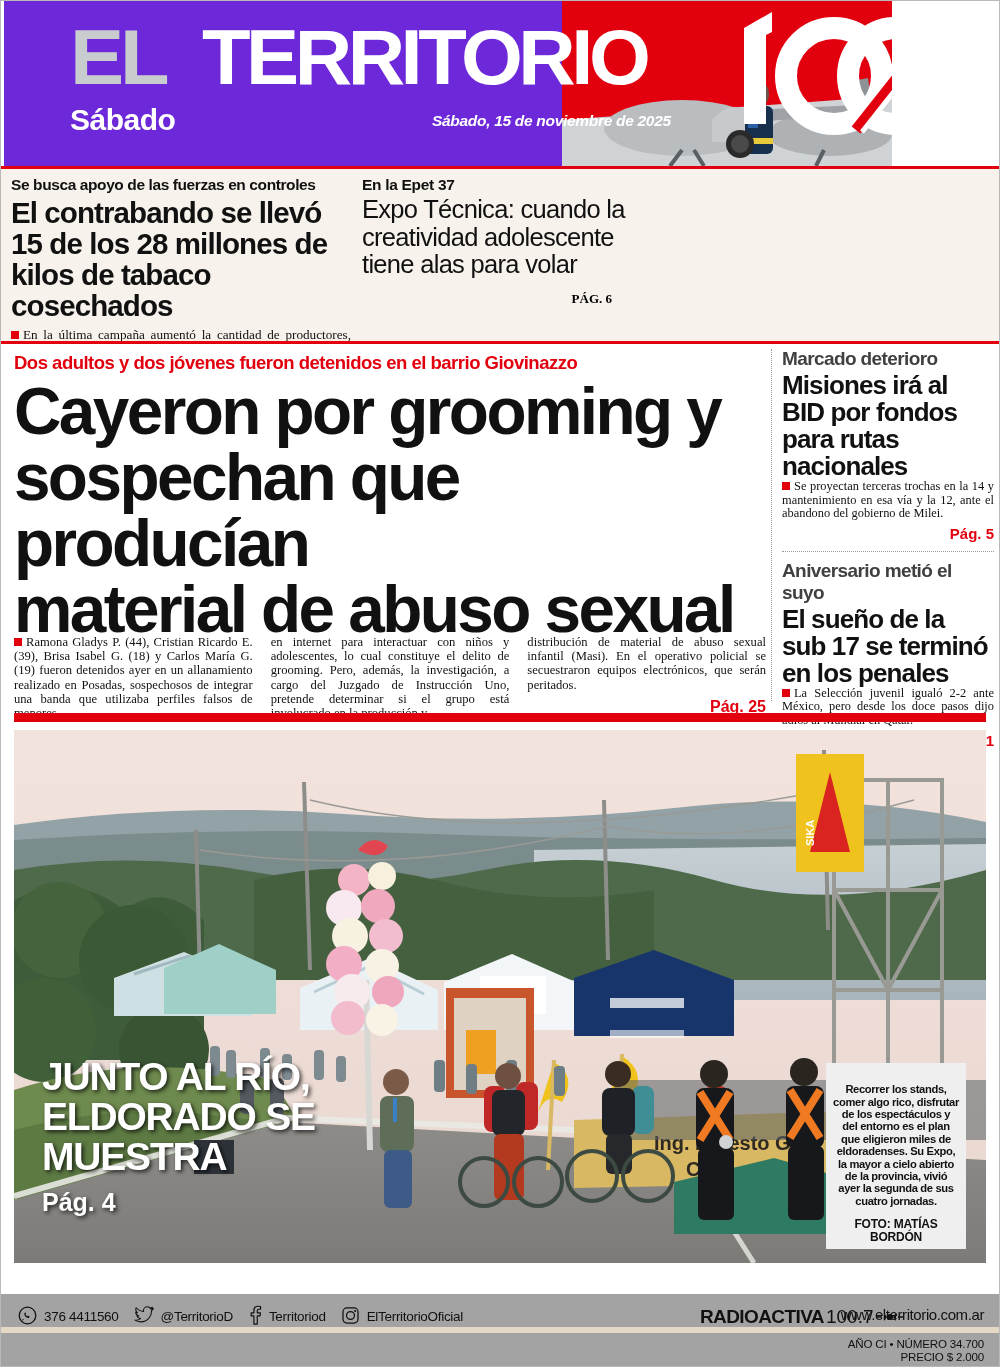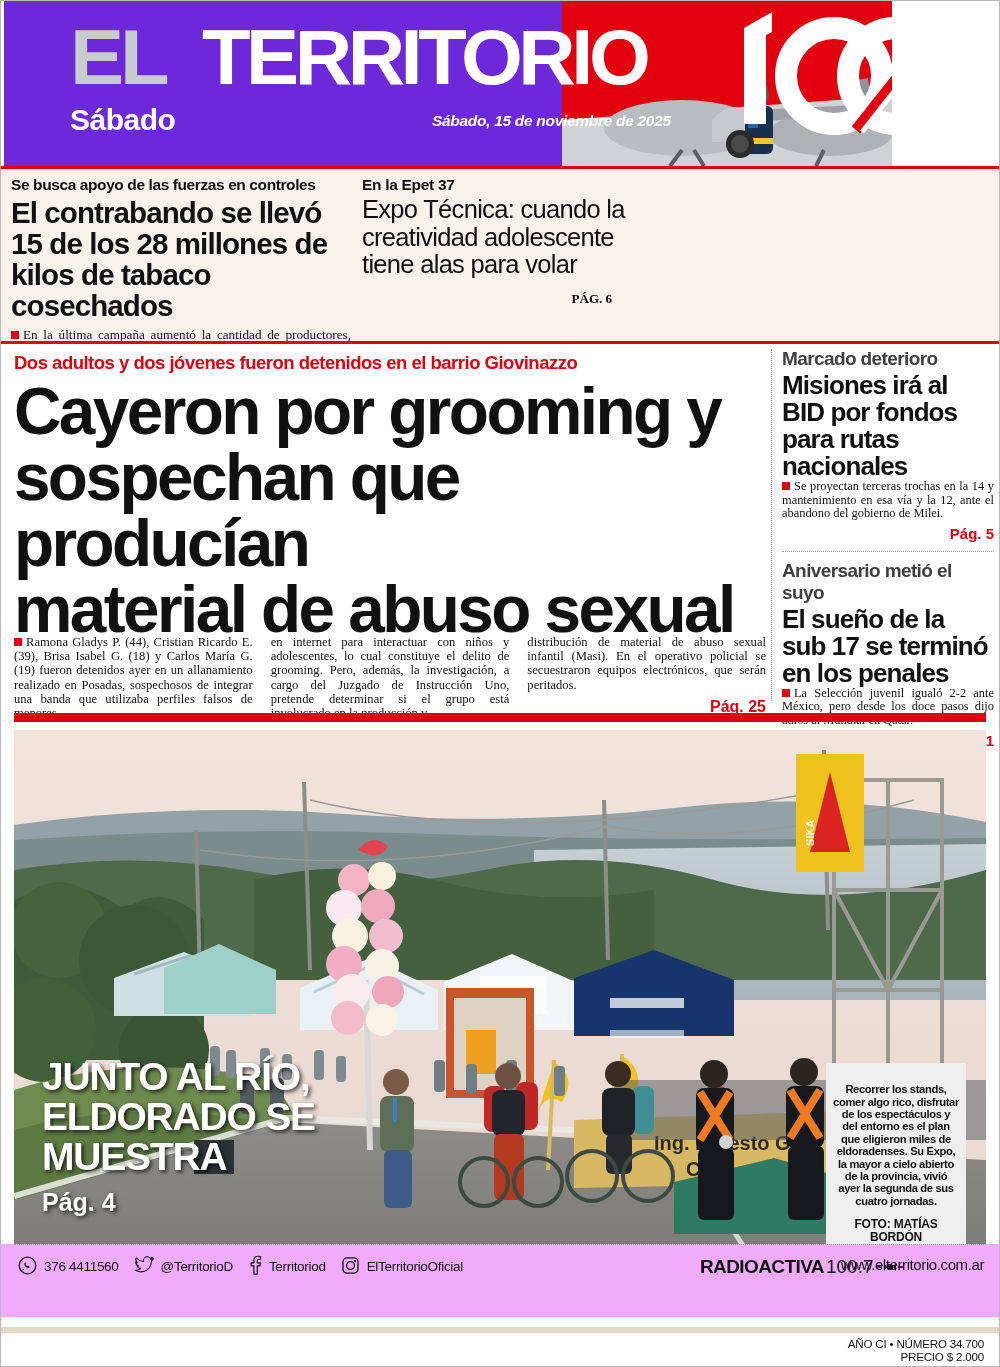--- a/index.html
+++ b/index.html
@@ -120,21 +120,21 @@
   .ph-pg{position:absolute;left:28px;bottom:46px;color:#fff;font-weight:bold;
     font-size:25px;text-shadow:2px 2px 4px rgba(0,0,0,.75);}
   .capbox{
     position:absolute;right:20px;bottom:14px;width:140px;background:#efefef;
     padding:20px 7px 6px 7px;box-sizing:border-box;
     font-weight:bold;font-size:11.2px;line-height:12.4px;color:#111;
     text-align:center;letter-spacing:-0.35px;
   }
   .capcredit{font-size:12px;margin-top:11px;letter-spacing:-0.2px;}
   
-  .footer{position:absolute;left:0;top:1244px;width:1000px;height:73px;background:#f0abfc;}
+  .footer{position:absolute;left:0;top:1294px;width:1000px;height:73px;background:#a3a3a3;}
   .fdiv{position:absolute;left:14px;top:0;width:972px;border-top:1px dotted #9a9a9a;}
   .social{position:absolute;left:18px;top:11px;display:flex;align-items:center;gap:7px;
     font-size:13.5px;color:#111;letter-spacing:-0.3px;}
   .social .lbl{margin-right:8px;}
   .radio{position:absolute;left:700px;top:12px;font-size:19px;color:#111;
     display:flex;align-items:center;gap:2px;}
   .radio .b{font-weight:bold;letter-spacing:-0.6px;}
   .web{position:absolute;right:16px;top:12px;font-size:15px;color:#111;
     letter-spacing:-0.4px;}
   .beige{position:absolute;left:0;top:1327px;width:1000px;height:6px;background:#e3d8c3;}

